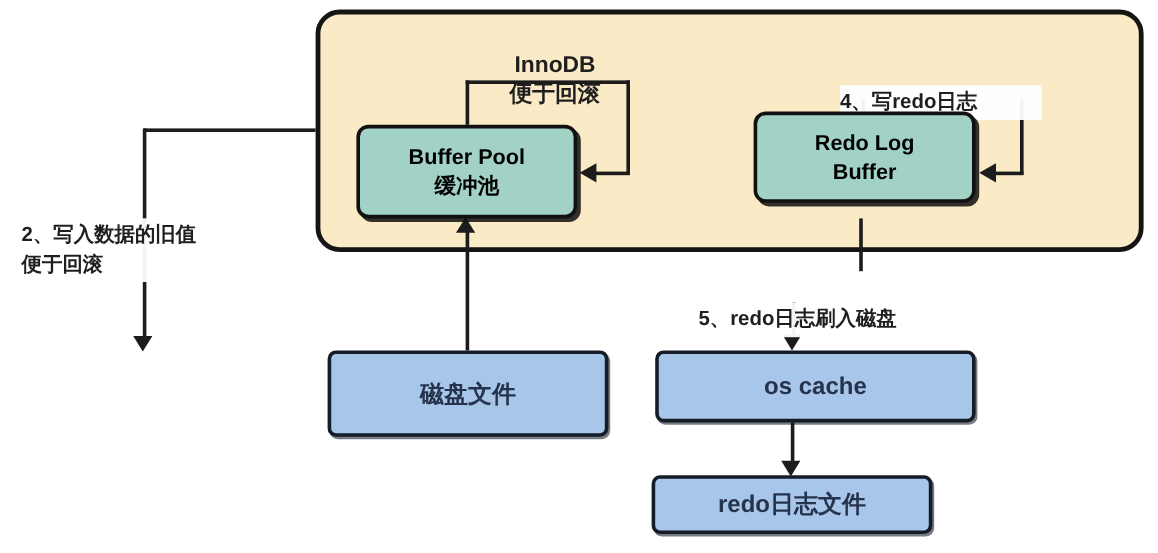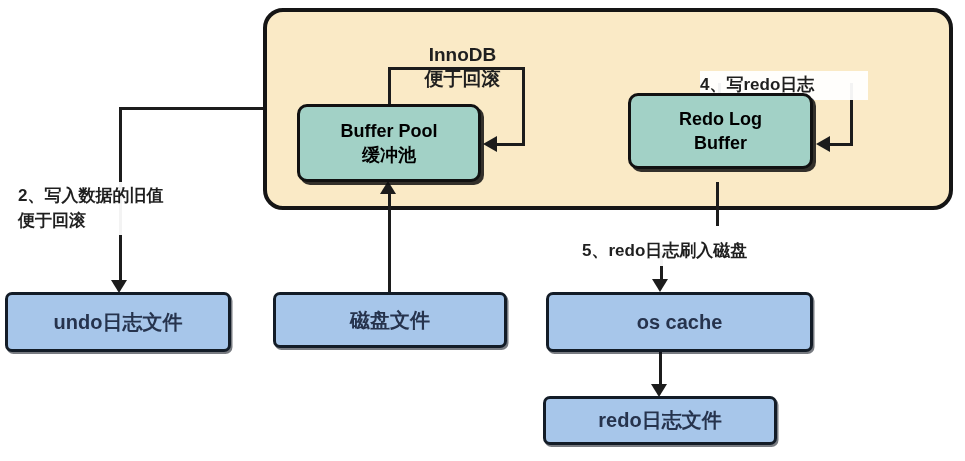--- a/index.html
+++ b/index.html
@@ -29,21 +29,21 @@
   }
   .file-node{
     background:var(--file-node-fill,#A7C6EA);
     border:3px solid #131c27;border-radius:7px;
     box-shadow:1.5px 2px 0 rgba(10,15,25,0.55);
     font-size:20px;color:#26334d;
   }
   .bp{left:297px;top:104px;width:184px;height:78px;}
   .rlb{left:628px;top:93px;width:185px;height:76px;}
   .undo{left:5px;top:292px;width:226px;height:60px;}
-  .disk{left:273px;top:292px;width:234px;height:56px;}
+  .disk{left:273px;top:292px;width:234px;height:72px;}
   .oscache{left:546px;top:292px;width:267px;height:60px;}
   .redofile{left:543px;top:396px;width:234px;height:49px;}
   .line{position:absolute;background:var(--line-color,#1c1c1c);z-index:1;}
   .arrow{position:absolute;width:0;height:0;z-index:2;}
   .arrow.down{border-left:8.5px solid transparent;border-right:8.5px solid transparent;border-top:13px solid var(--line-color,#1c1c1c);}
   .arrow.up{border-left:8.5px solid transparent;border-right:8.5px solid transparent;border-bottom:13px solid var(--line-color,#1c1c1c);}
   .arrow.left{border-top:8.5px solid transparent;border-bottom:8.5px solid transparent;border-right:14px solid var(--line-color,#1c1c1c);}
   .step-label{
     position:absolute;text-align:left;font-weight:bold;font-size:17px;
     background:rgba(255,255,255,0.95);z-index:2;line-height:1.45;padding:2px 0;margin-top:12px;
@@ -79,32 +79,31 @@
 
   <div class="line" style="left:718px;top:83px;width:3px;height:23px;"></div>
   <div class="line" style="left:850px;top:83px;width:3px;height:62px;"></div>
   <div class="line" style="left:830px;top:143px;width:23px;height:3px;"></div>
   <div class="arrow left" style="left:816px;top:136px;"></div>
   <div class="step-label" style="left:700px;top:59px;width:168px;">4、写redo日志</div>
 
   <div class="line" style="left:716px;top:182px;width:3px;height:44px;z-index:2;"></div>
   <div class="line" style="left:660px;top:252px;width:3px;height:28px;"></div>
   <div class="arrow down" style="left:652px;top:279px;"></div>
-  <div class="step-label" style="left:582px;top:225px;width:218px;">5、redo日志刷入磁盘</div>
+  <div class="step-label" style="left:582px;top:240px;width:218px;">5、redo日志刷入磁盘</div>
 
   <div class="line" style="left:659px;top:352px;width:3px;height:33px;"></div>
   <div class="arrow down" style="left:651px;top:384px;"></div>
 
   <div class="node mem-node bp">
     <div>Buffer Pool</div>
     <div>缓冲池</div>
   </div>
   <div class="node mem-node rlb">
     <div>Redo Log</div>
     <div>Buffer</div>
   </div>
 
-  <div class="node file-node undo">undo日志文件</div>
   <div class="node file-node disk">磁盘文件</div>
   <div class="node file-node oscache">os cache</div>
   <div class="node file-node redofile">redo日志文件</div>
 
 </div>
 
 </body></html>

